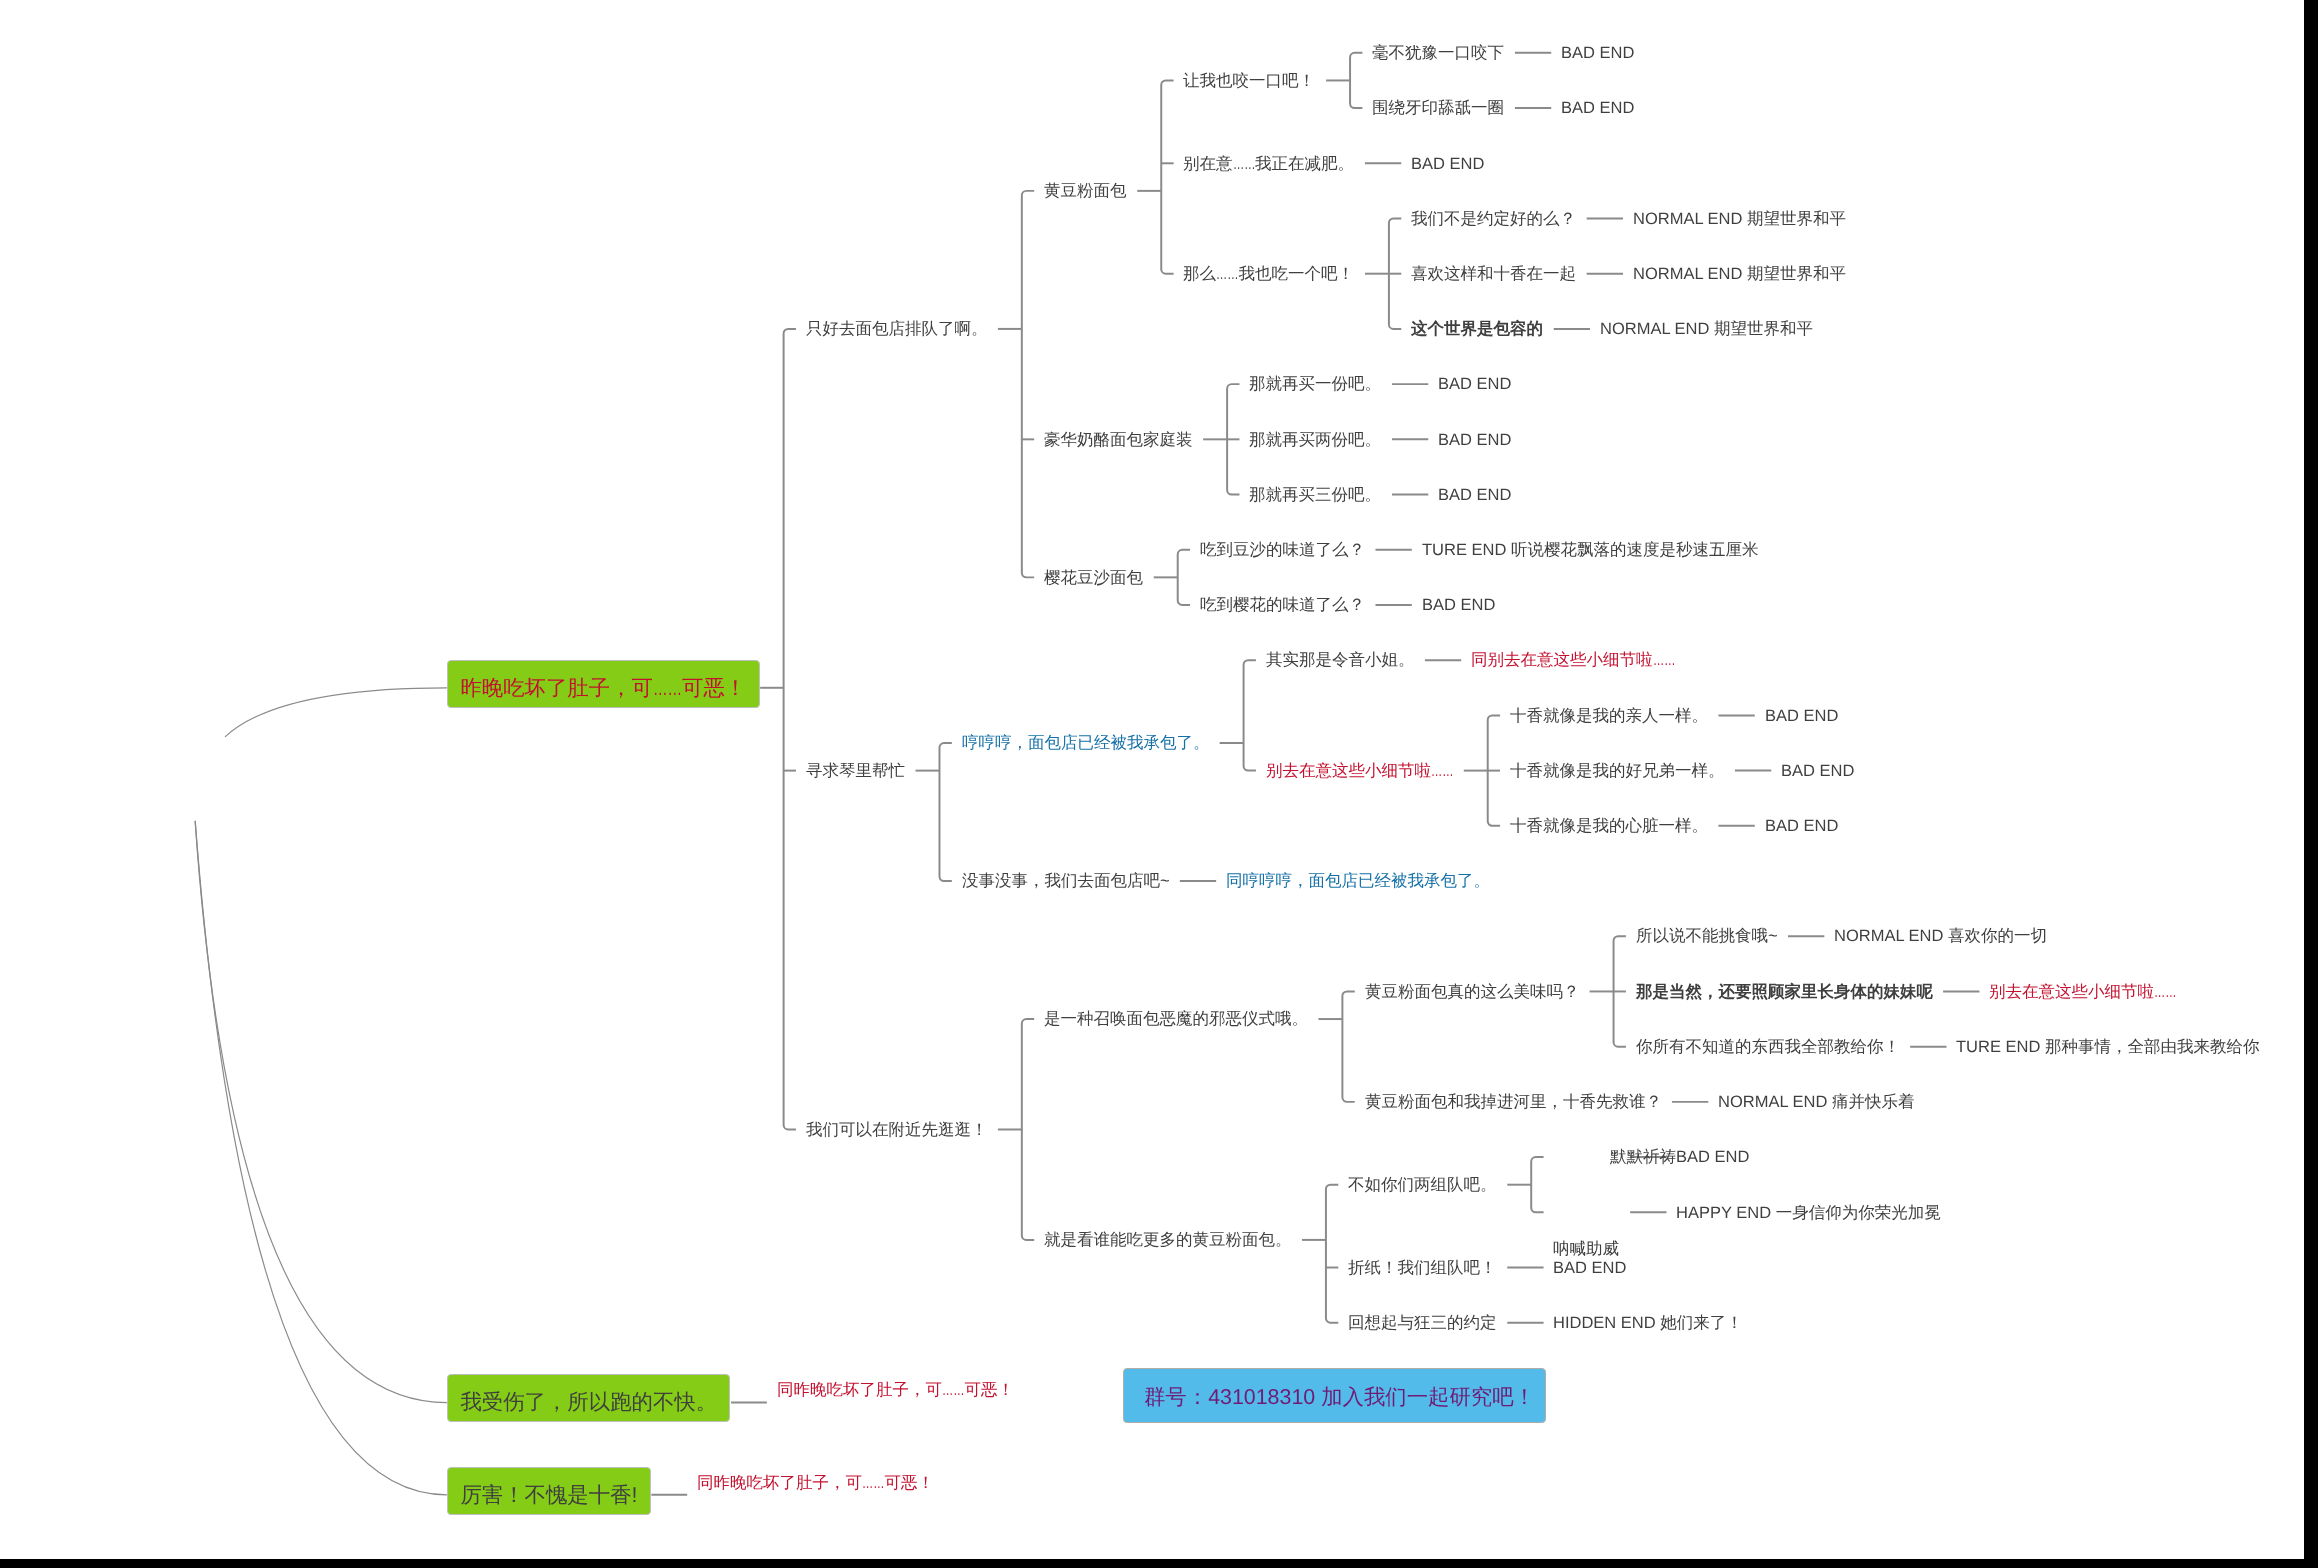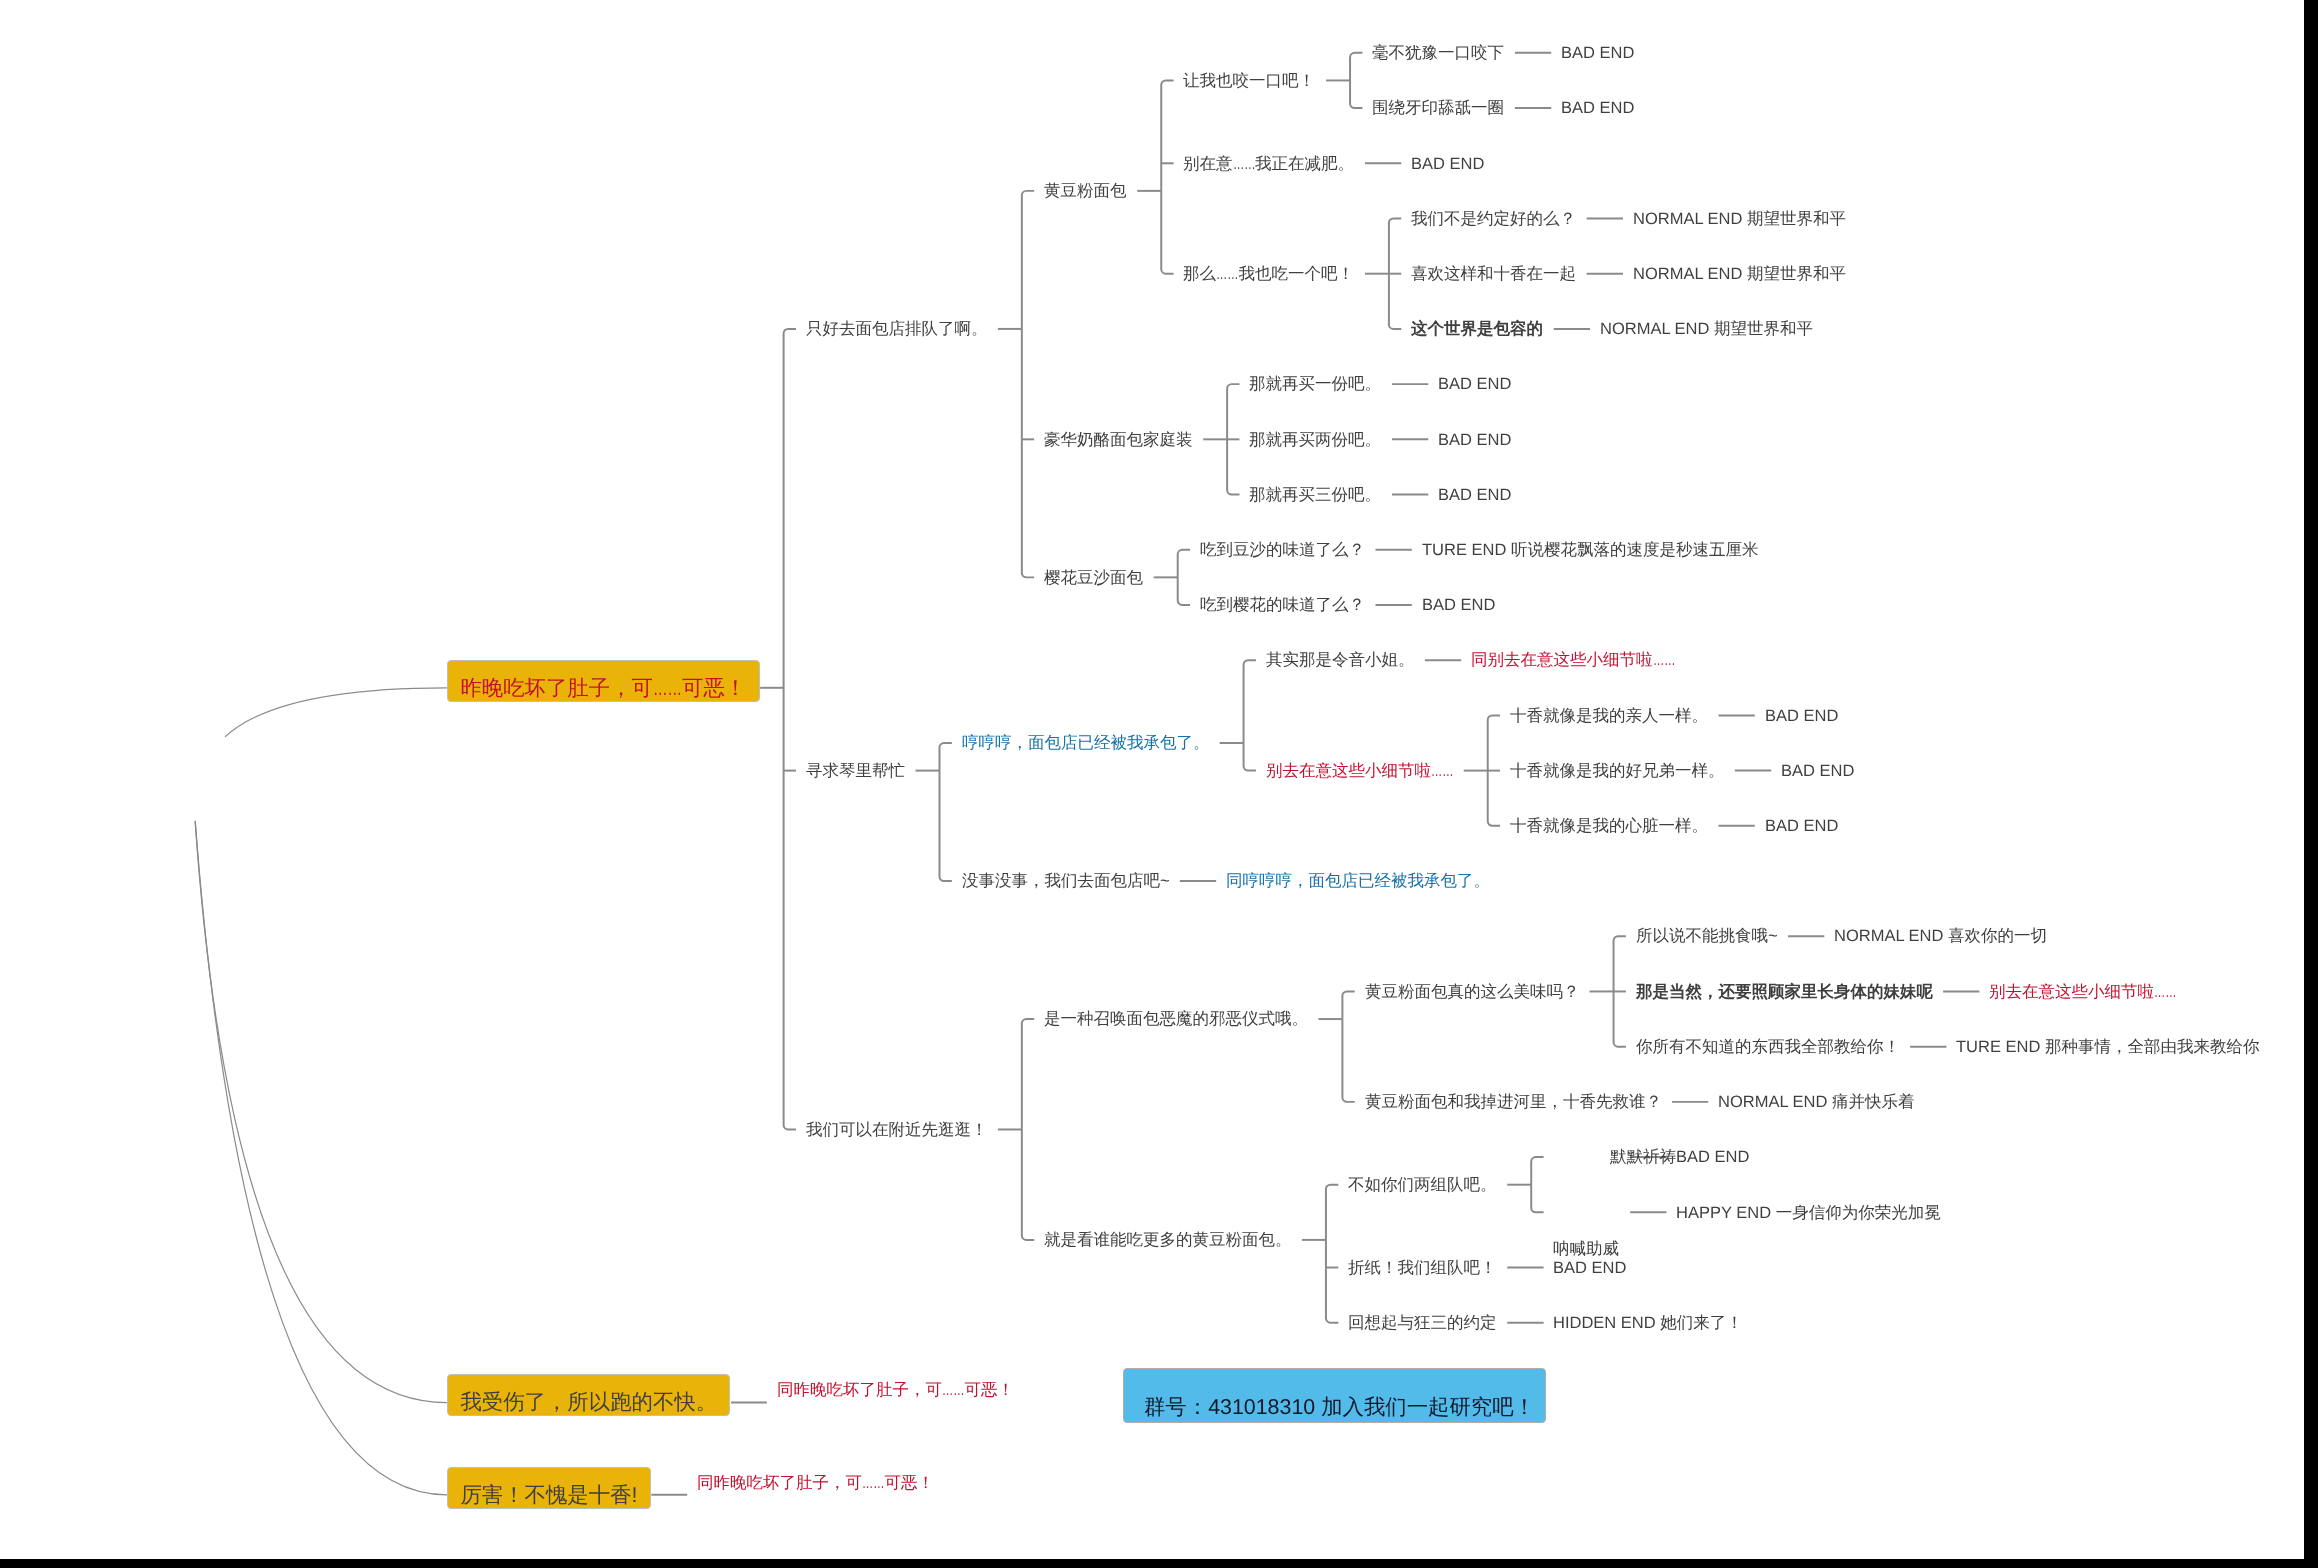--- a/index.html
+++ b/index.html
@@ -7,29 +7,29 @@
   body{width:2319px;height:1569px;overflow:hidden;
        font-family:"Liberation Sans","DejaVu Sans",sans-serif;-webkit-font-smoothing:antialiased;text-rendering:geometricPrecision;}
   #canvas{position:absolute;left:0;top:0;width:2304px;height:1559px;background:#fff;overflow:hidden;}
   #nodes,#badge{opacity:0.999;}
   #edges{position:absolute;left:0;top:0;width:2304px;height:1559px;pointer-events:none;}
   #nodes{position:absolute;left:0;top:0;width:2304px;height:1559px;}
   .node{position:absolute;white-space:pre;font-size:16.5px;line-height:29px;height:29px;
         color:#3f3f3f;box-sizing:border-box;padding:2.3px 0 0 0;}
   .node.blue{color:#1470a6;}
   .node.red-small{color:#c3102f;}
-  .node.box,.node.box-red{font-size:21.4px;line-height:27px;height:42px;
-        border:0.8px solid #bfbfbf;border-radius:4.1px;background:#eab308;
+  .node.box,.node.box-red{font-size:21.4px;line-height:27px;height:48px;
+        border:0.8px solid #bfbfbf;border-radius:4.1px;background:#84cc16;
         padding:13.6px 12.4px 11px;}
   .node.box-red{color:#c3102f;}
   .node.root{font-size:38px;line-height:49px;height:84px;color:#fff;background:#7bcbc4;
         border-radius:4.1px;padding:21px 12.4px 13.6px;}
   .ell{display:inline-block;transform:scaleX(.68);transform-origin:0 50%;width:1.36em;white-space:pre;}
   #badge{position:absolute;box-sizing:border-box;background:#53bbea;border:0.8px solid #b3aca6;border-radius:4.1px;
-        color:#0f172a;font-size:21.4px;display:flex;align-items:flex-end;justify-content:center;
+        color:#701a75;font-size:21.4px;display:flex;align-items:center;justify-content:center;
         white-space:pre;padding:3.3px 0 0 10px;}
 </style>
 </head>
 <body>
 
 <div id="canvas">
   <svg id="edges" viewBox="0 0 2798 1893" width="2304" height="1559">
       <path fill="none" stroke="#8a8a8a" stroke-width="1.5" d="M273.3 894.7249999999997Q337.70000000000005 835.1249999999997 542.7625 835.1249999999997"></path>
       <path fill="none" stroke="#8a8a8a" stroke-width="1.5" d="M237 996.7249999999997Q285.3 1703.1999999999996 542.7625 1703.1999999999996"></path>
       <path fill="none" stroke="#8a8a8a" stroke-width="1.5" d="M237 996.7249999999997Q299.9 1815.1999999999996 542.7625 1815.1999999999996"></path>

